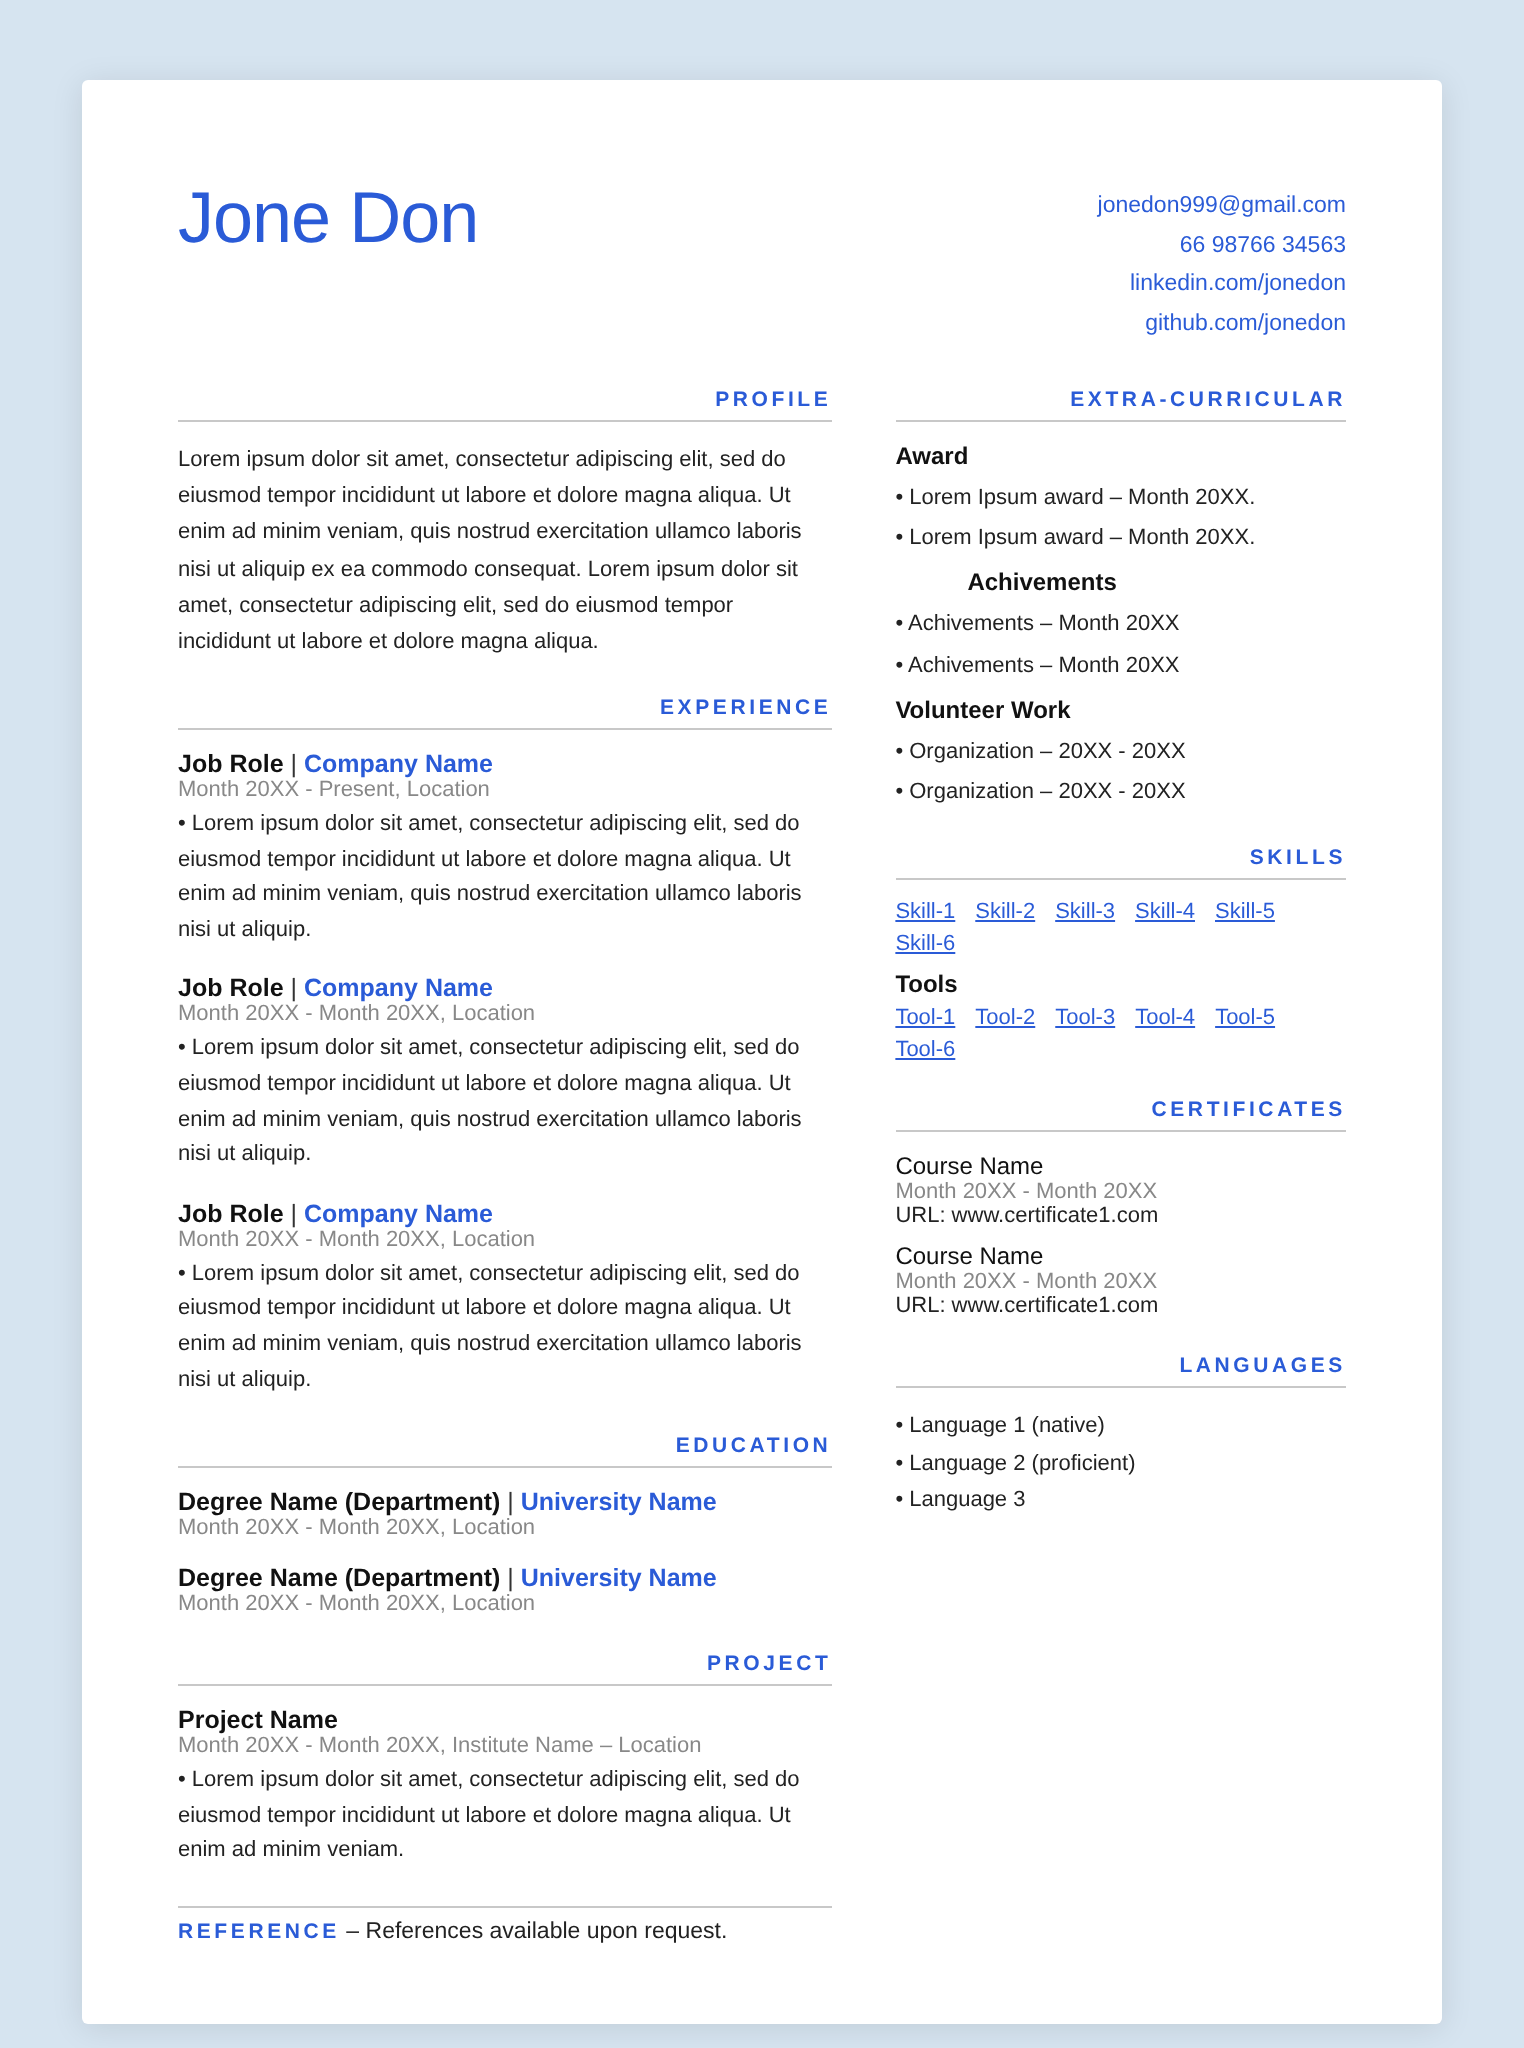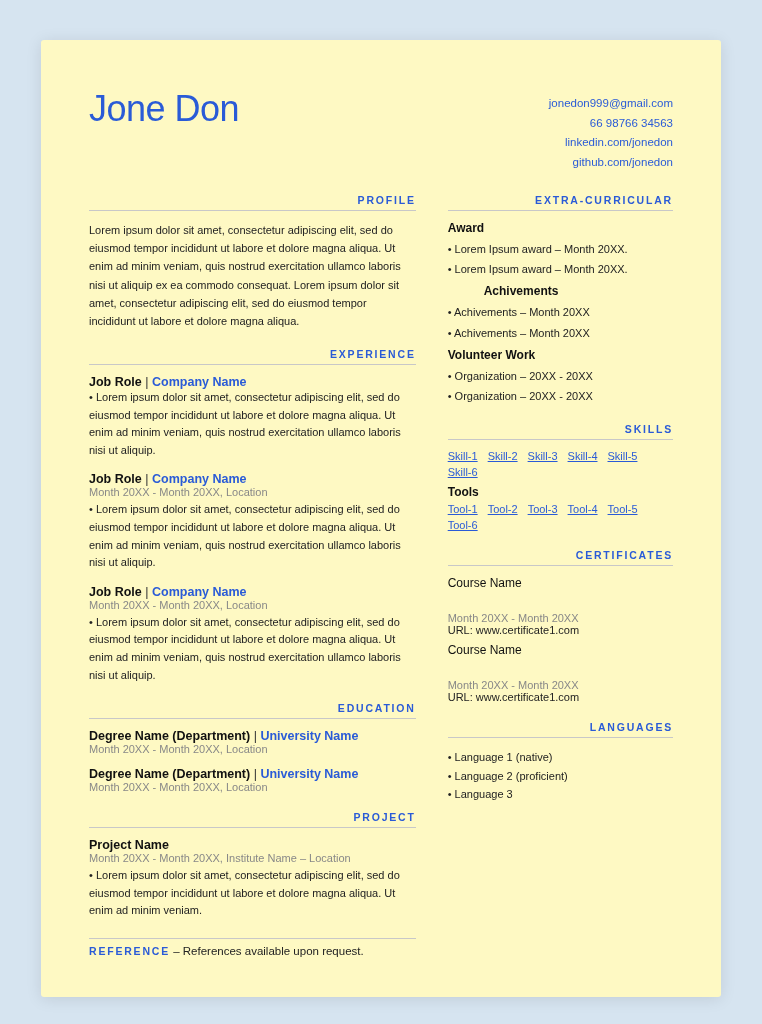--- a/index.html
+++ b/index.html
@@ -6,21 +6,21 @@
     body {
       background: #d6e4f0;
       display: flex;
       justify-content: center;
       align-items: flex-start;
       padding: 40px 20px;
       font-family: Arial, sans-serif;
       min-height: 100vh;
     }
     .resume-card {
-      background: #fef9c3;
+      background: #ffffff;
       width: 680px;
       padding: 48px 48px 40px 48px;
       box-shadow: 0 2px 16px rgba(0,0,0,0.10);
       border-radius: 3px;
     }
     .resume-layout {
       display: flex;
       gap: 32px;
     }
     .left-col {
@@ -172,21 +172,20 @@
     }
     .cert-course {
       font-size: 12px;
       font-weight: 400;
       color: #111;
       margin-top: 7px;
     }
     .cert-date {
       font-size: 11px;
       color: #888;
-      margin-top: 22px;
     }
     .cert-url {
       font-size: 11px;
       color: #222;
     }
     .lang-item {
       font-size: 11px;
       color: #222;
       line-height: 1.7;
       padding-left: 10px;
@@ -228,20 +227,21 @@
       <p class="profile-text">Lorem ipsum dolor sit amet, consectetur adipiscing elit, sed do eiusmod tempor incididunt ut labore et dolore magna aliqua. Ut enim ad minim veniam, quis nostrud exercitation ullamco laboris nisi ut aliquip ex ea commodo consequat. Lorem ipsum dolor sit amet, consectetur adipiscing elit, sed do eiusmod tempor incididunt ut labore et dolore magna aliqua.</p>
 
       <div class="section-title">EXPERIENCE</div>
 
       <div class="job-block">
         <div class="job-title">
           <span>Job Role</span>
           <span style="color:#333;font-weight:400"> | </span>
           <span class="company-name">Company Name</span>
         </div>
+        <div class="job-date">Month 20XX - Present, Location</div>
         <div class="job-desc">• Lorem ipsum dolor sit amet, consectetur adipiscing elit, sed do eiusmod tempor incididunt ut labore et dolore magna aliqua. Ut enim ad minim veniam, quis nostrud exercitation ullamco laboris nisi ut aliquip.</div>
       </div>
 
       <div class="job-block">
         <div class="job-title">
           <span>Job Role</span>
           <span style="color:#333;font-weight:400"> | </span>
           <span class="company-name">Company Name</span>
         </div>
         <div class="job-date">Month 20XX - Month 20XX, Location</div>

